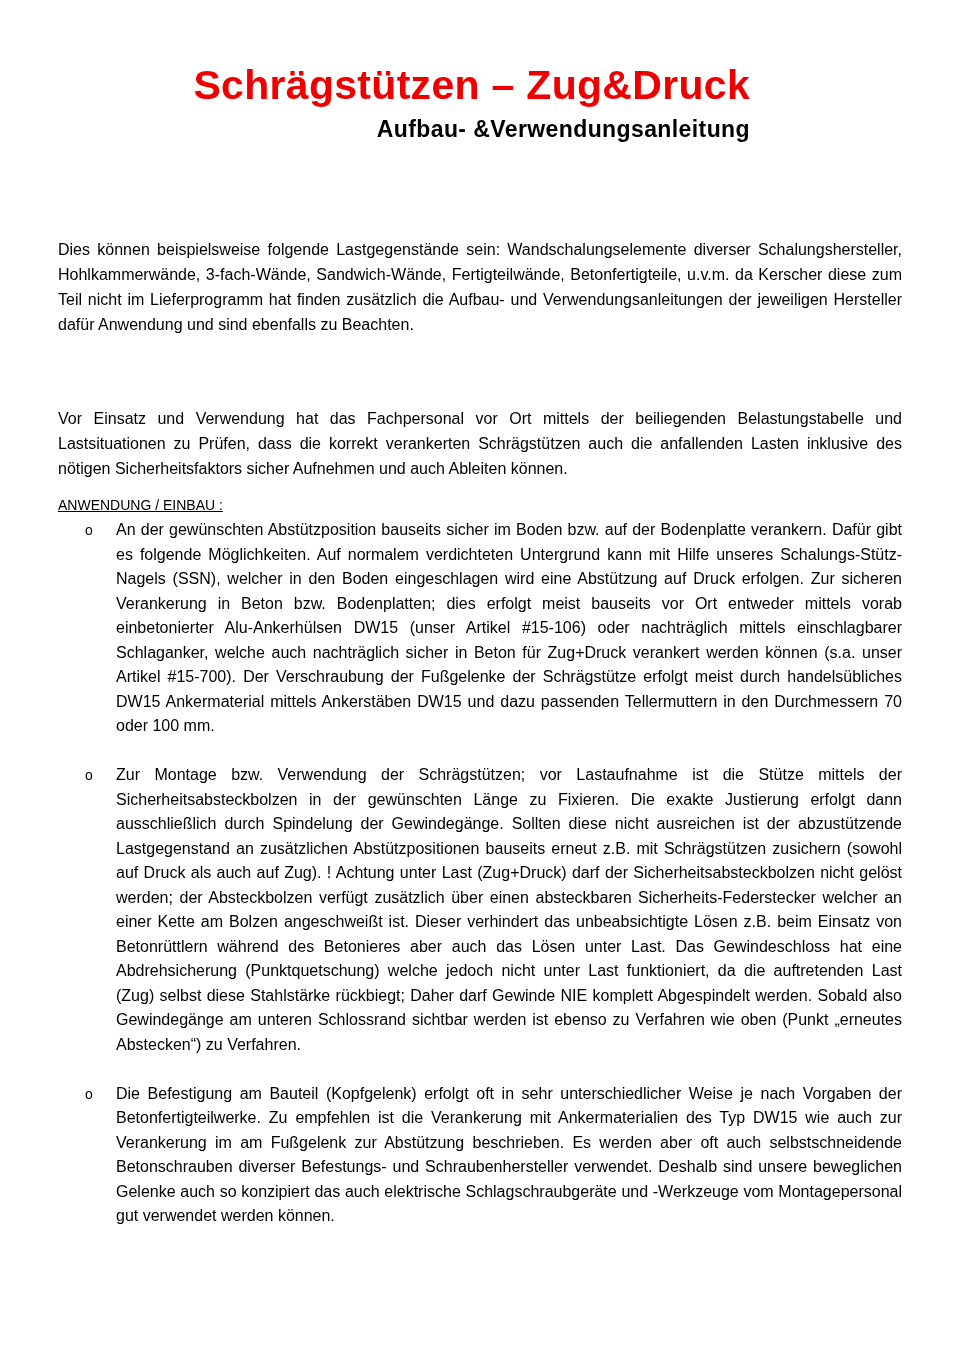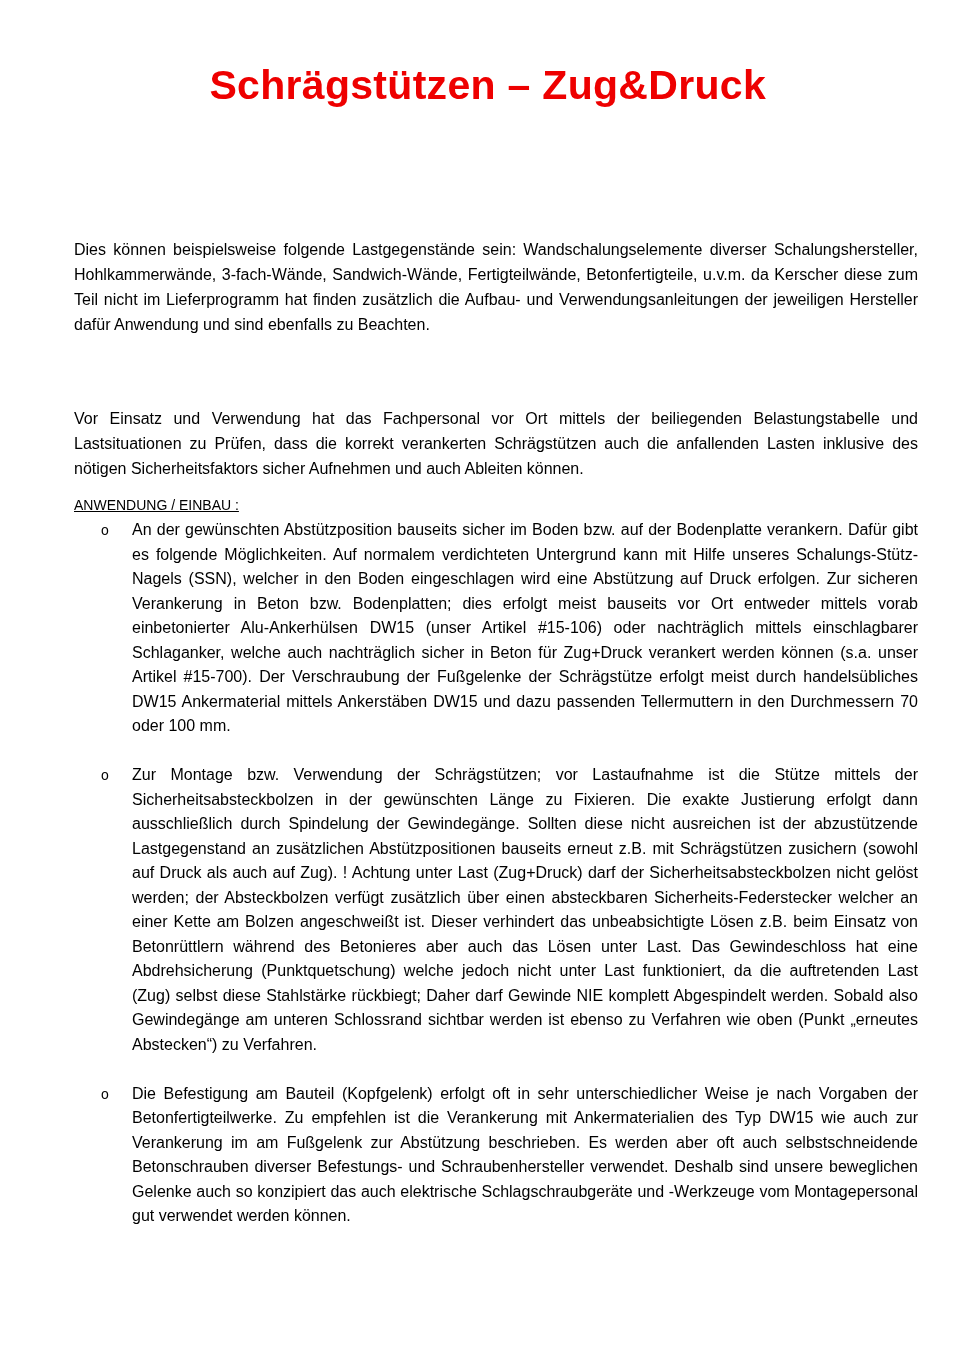--- a/index.html
+++ b/index.html
@@ -1,18 +1,18 @@
 <!DOCTYPE html>
 <html><head>
 <meta charset="utf-8">
 <style>
   html, body { margin: 0; padding: 0; background: #ffffff; }
   body { width: 960px; height: 1358px; position: relative; overflow: hidden;
          font-family: "Liberation Sans", sans-serif; color: #000; }
-  .page { position: absolute; left: 0; top: 0; width: 808px; height: 1358px; margin-left: 16px; }
+  .page { position: absolute; left: 0; top: 0; width: 808px; height: 1358px; }
   .title { position: absolute; right: 58px; top: 62px; margin: 0;
            font-size: 41px; font-weight: 700; color: #ee0000; letter-spacing: 0.3px;
            white-space: nowrap; }
   .subtitle { position: absolute; right: 58px; top: 116px; margin: 0;
               font-size: 23px; font-weight: 700; color: #000; letter-spacing: 0.4px;
               white-space: nowrap; }
   .body { position: absolute; left: 58px; width: 844px; font-size: 16px;
           line-height: 25px; text-align: justify; margin: 0; }
   .p1 { top: 160px; line-height: 29px; }
   .p2 { top: 237px; }
@@ -26,20 +26,21 @@
   .list-item { position: relative; padding-left: 58px; font-size: 16px; line-height: 24.5px;
                text-align: justify; margin-bottom: 24.5px; }
   .bullet { position: absolute; left: 27px; top: 0; font-size: 14px; }
 </style>
 </head>
 <body>
 
 <div class="page">
 
   <h1 class="title">Schrägstützen – Zug&amp;Druck</h1>
+  <h2 class="subtitle">Aufbau- &amp;Verwendungsanleitung</h2>
 
 
   <p class="body p2">Dies können beispielsweise folgende Lastgegenstände sein: Wandschalungselemente diverser Schalungshersteller, Hohlkammerwände, 3-fach-Wände, Sandwich-Wände, Fertigteilwände, Betonfertigteile, u.v.m. da Kerscher diese zum Teil nicht im Lieferprogramm hat finden zusätzlich die Aufbau- und Verwendungsanleitungen der jeweiligen Hersteller dafür Anwendung und sind ebenfalls zu Beachten.</p>
 
   <p class="body p3">Vor Einsatz und Verwendung hat das Fachpersonal vor Ort mittels der beiliegenden Belastungstabelle und Lastsituationen zu Prüfen, dass die korrekt verankerten Schrägstützen auch die anfallenden Lasten inklusive des nötigen Sicherheitsfaktors sicher Aufnehmen und auch Ableiten können.</p>
 
   <h3 class="section-heading">ANWENDUNG / EINBAU :</h3>
 
   <ul class="list">
     <li class="list-item">

